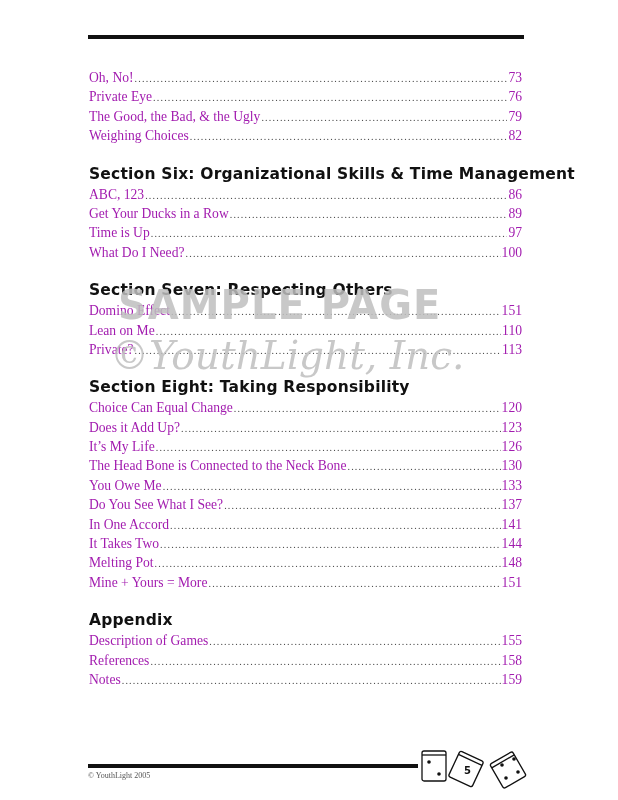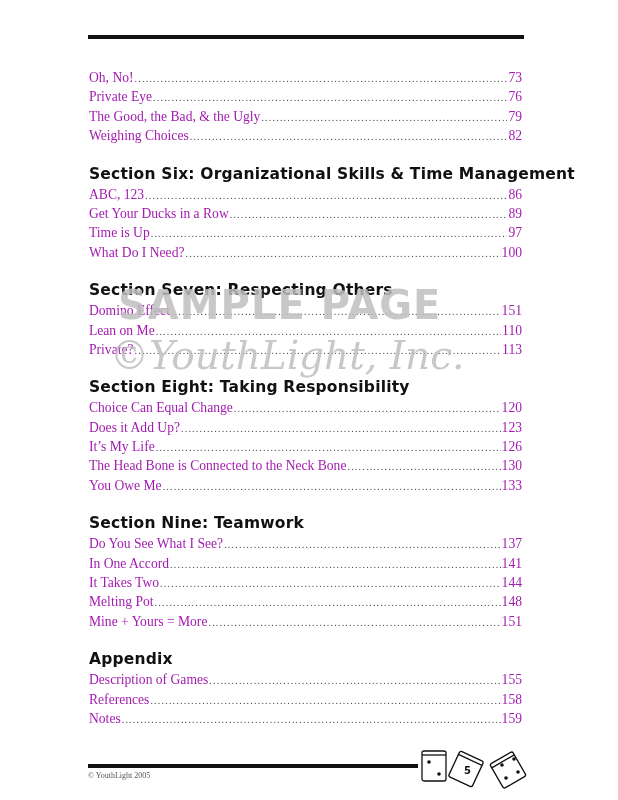--- a/index.html
+++ b/index.html
@@ -114,21 +114,20 @@
         <span class="page">130</span>
       </div>
     <div class="entry">
         <span class="title">You Owe Me</span>
         <span class="leader"></span>
         <span class="page">133</span>
       </div>
   </div>
 
   <div>
-    <div class="sec-head">Section Nine:  Teamwork</div>
     <div class="entry">
         <span class="title">Do You See What I See?</span>
         <span class="leader"></span>
         <span class="page">137</span>
       </div>
     <div class="entry">
         <span class="title">In One Accord</span>
         <span class="leader"></span>
         <span class="page">141</span>
       </div>

